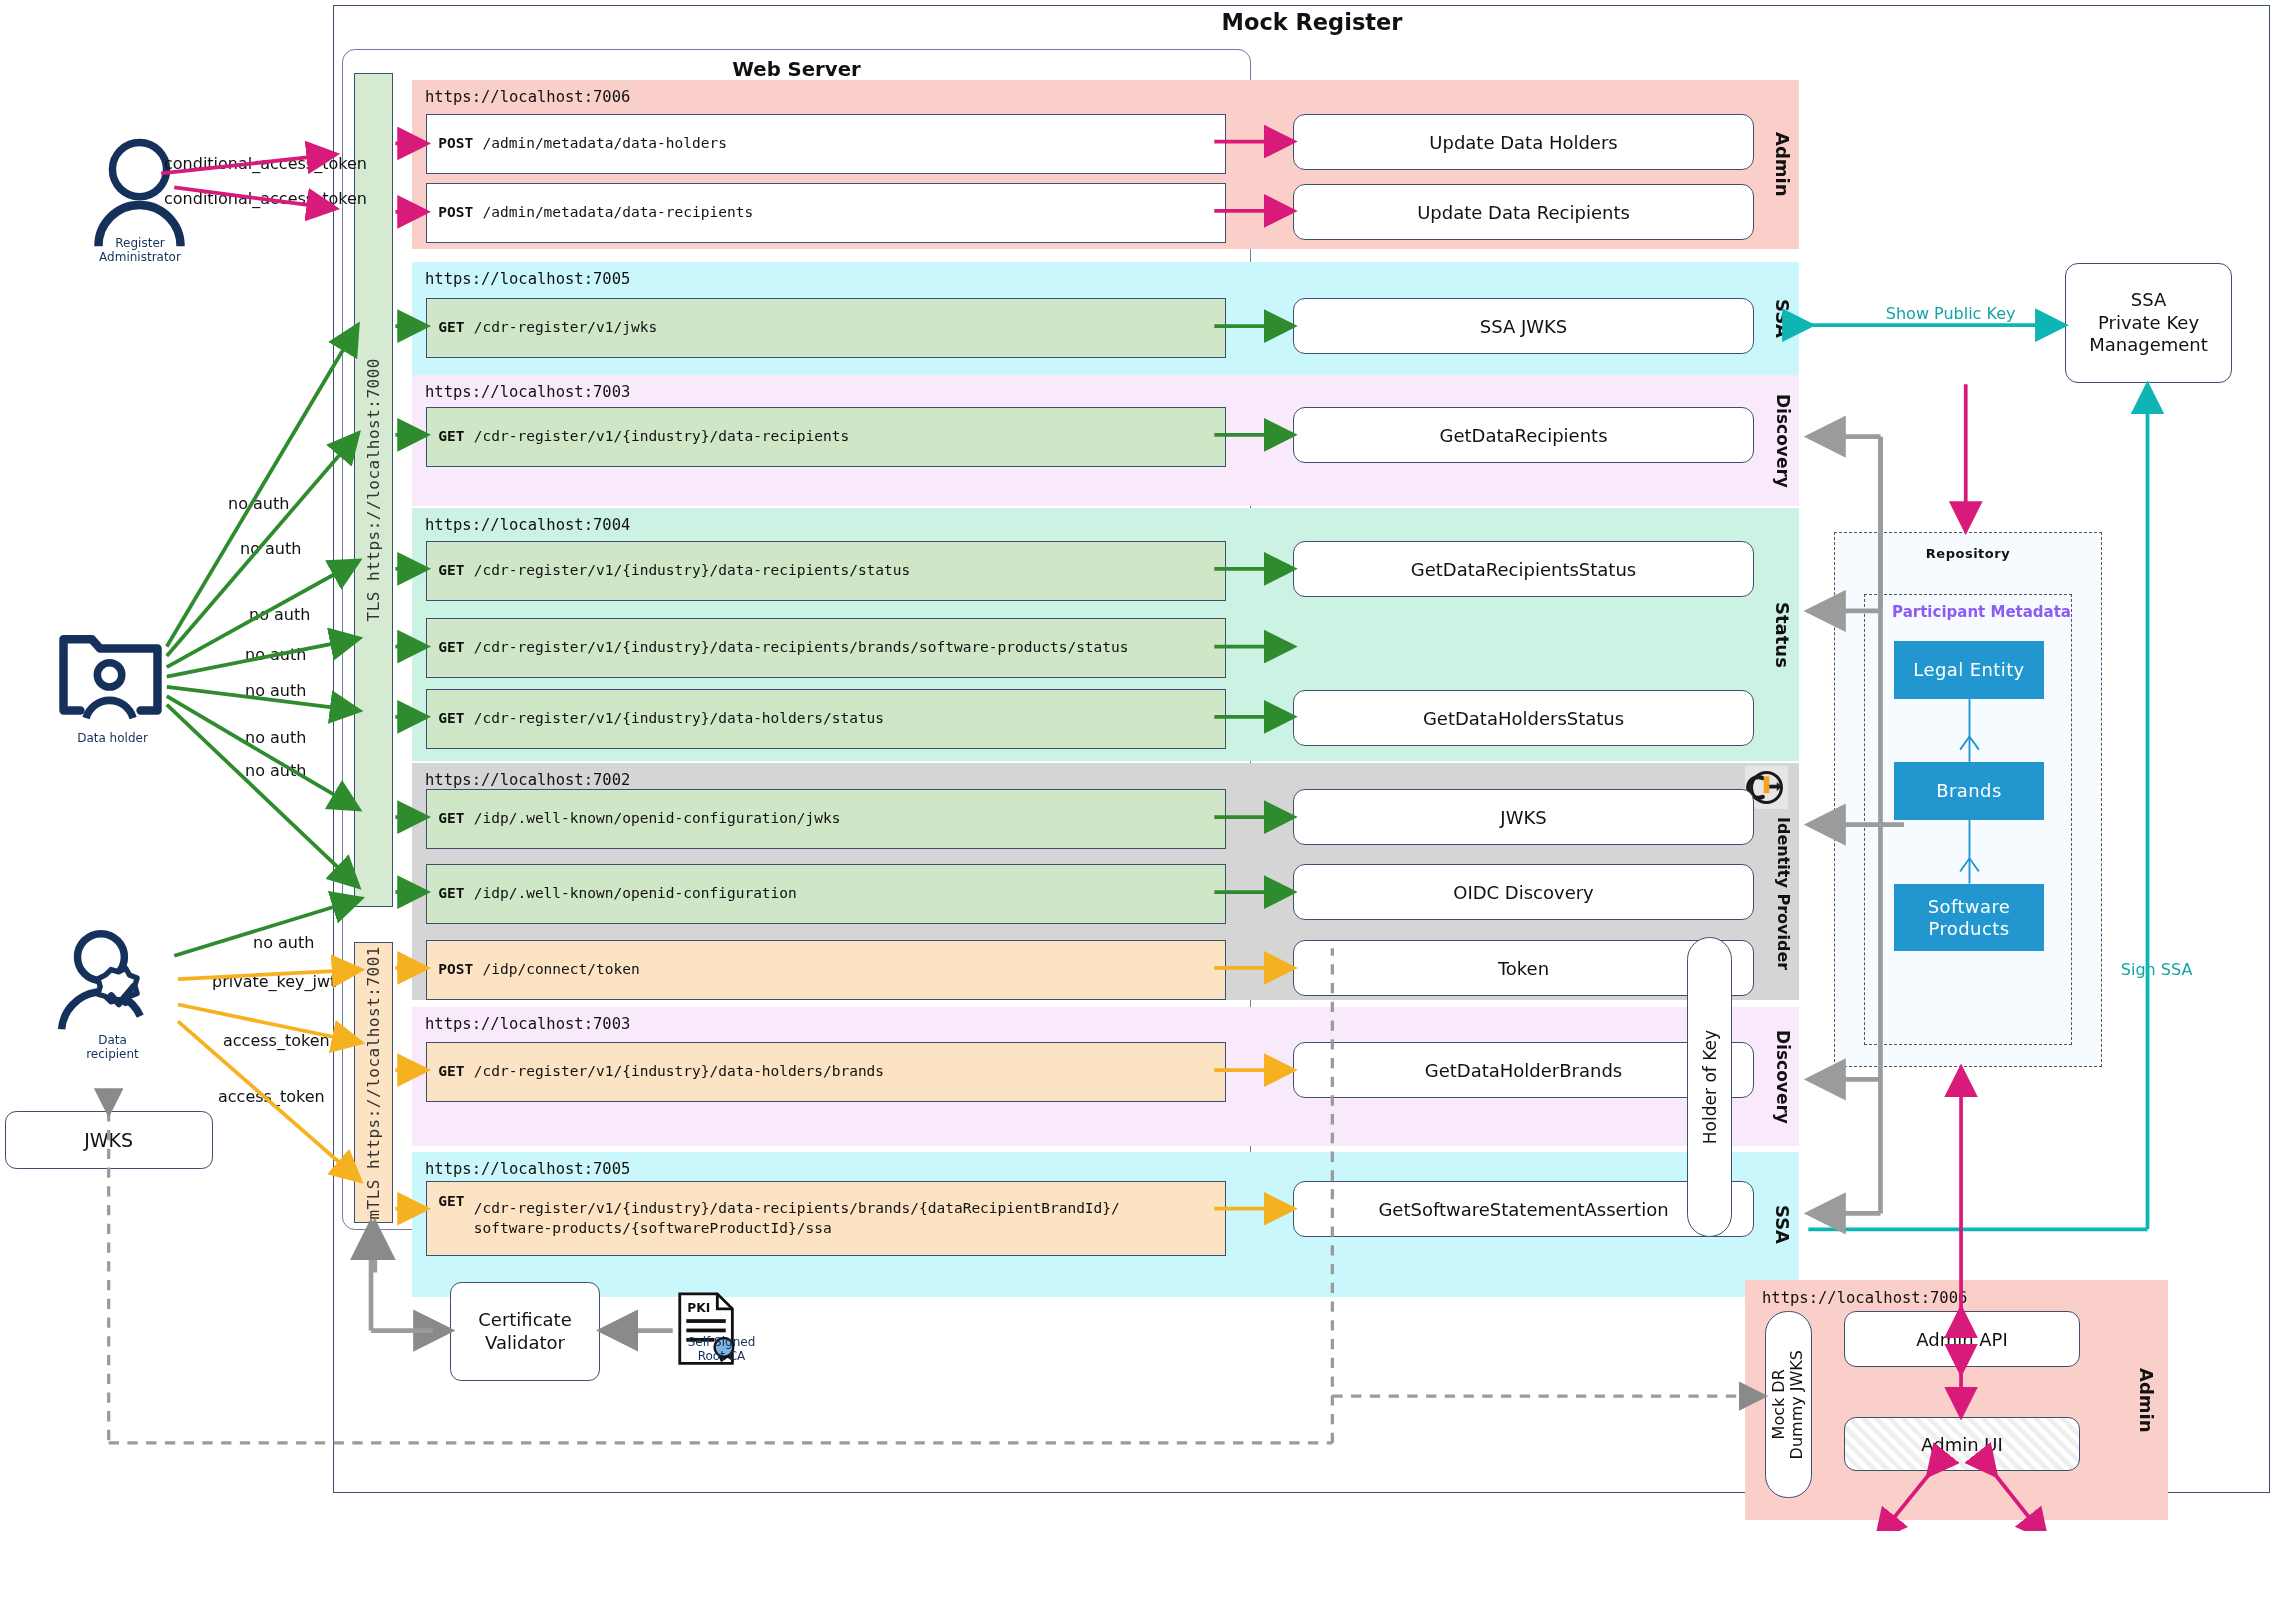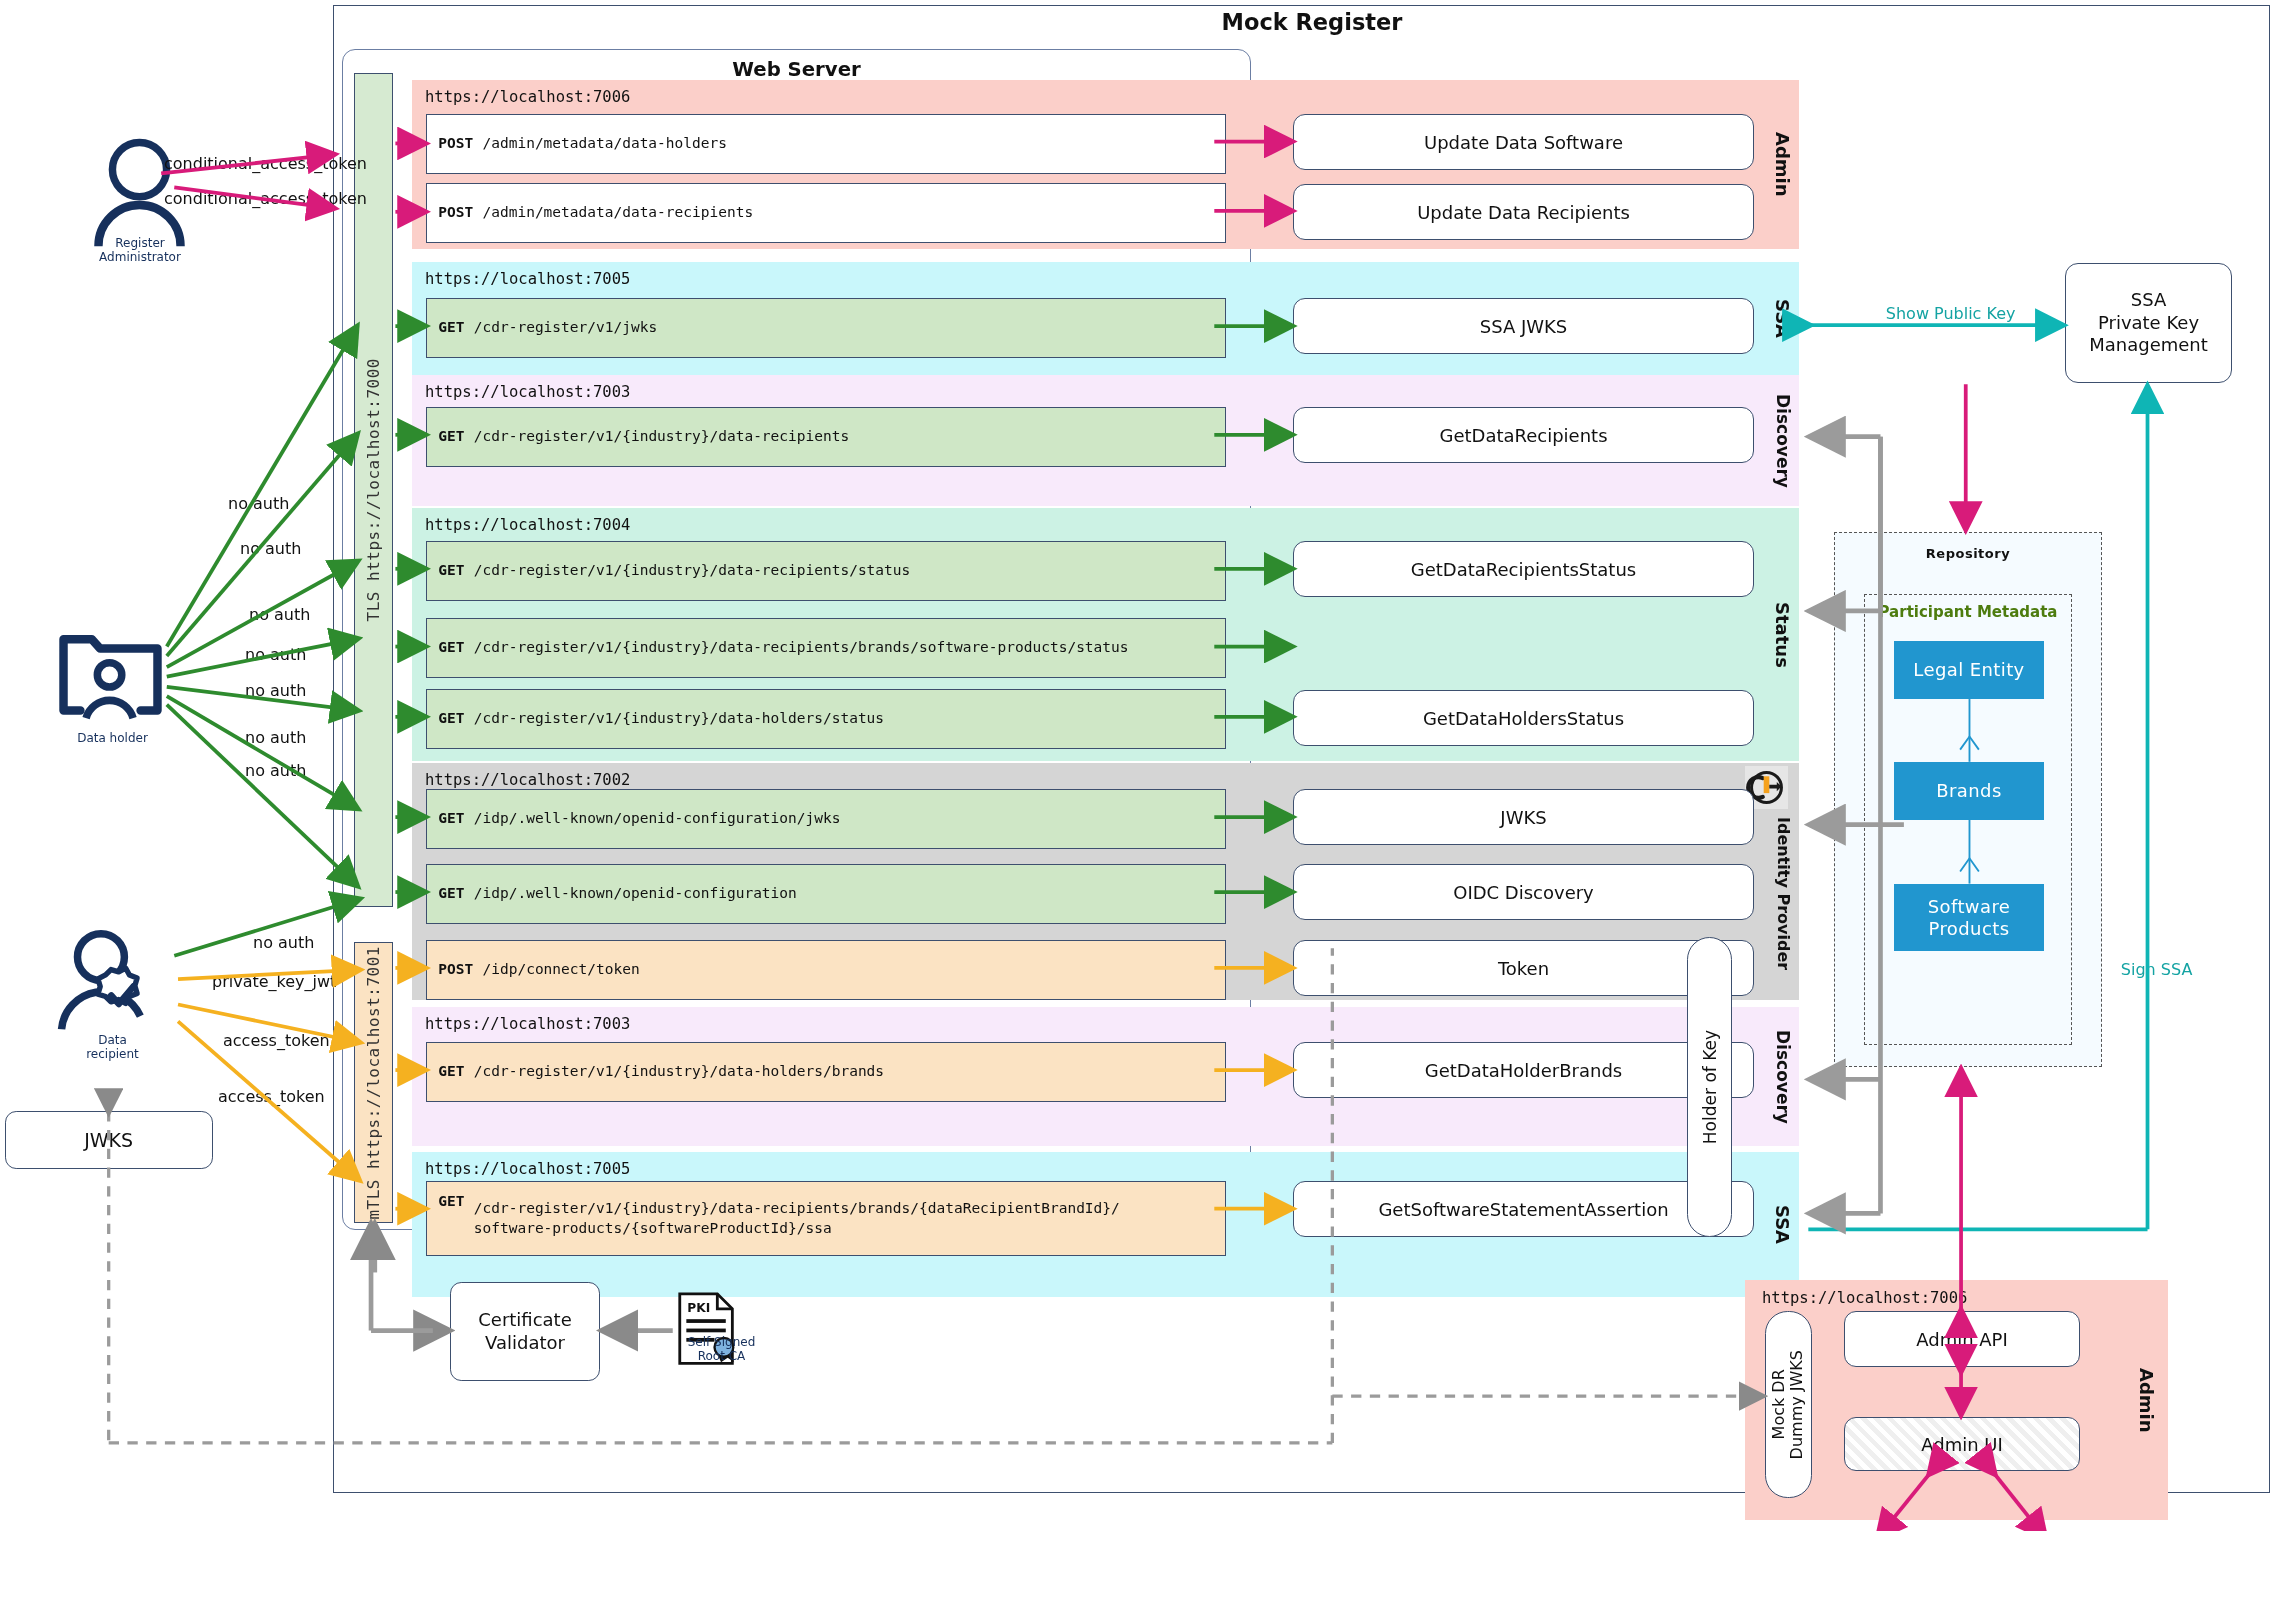--- a/index.html
+++ b/index.html
@@ -39,21 +39,21 @@
 
   
   #holder-of-key{left:1687px;top:937px;width:45px;height:300px;border:1.3px solid #3d4f6e;border-radius:22.5px;background:#fff;display:flex;align-items:center;justify-content:center;z-index:6;}
   #holder-of-key span{writing-mode:vertical-rl;transform:rotate(180deg);font-size:17px;color:#111;white-space:nowrap;}
 
   
   #ssa-pkm{left:2065px;top:263px;width:167px;height:120px;border:1.4px solid #3d4f6e;border-radius:13px;background:#fff;display:flex;align-items:center;justify-content:center;text-align:center;font-size:18px;line-height:1.25;color:#111;}
   #repository-box{left:1834px;top:532px;width:268px;height:535px;border:1.2px dashed #555;background:#f5fbff;}
   #repository-title{position:absolute;left:0;top:13px;width:100%;text-align:center;font-size:13px;font-weight:bold;color:#111;letter-spacing:0.5px;}
   #pm-box{left:1864px;top:594px;width:208px;height:451px;border:1.1px dashed #555;background:transparent;}
-  #pm-title{position:absolute;left:0;top:7.5px;width:100%;text-align:center;font-size:15px;font-weight:bold;color:#4d7c0f;}
+  #pm-title{position:absolute;left:0;top:7.5px;width:100%;text-align:right;font-size:15px;font-weight:bold;color:#8b5cf6;}
   .pmbox{position:absolute;background:#2196cf;color:#fff;display:flex;align-items:center;justify-content:center;text-align:center;font-size:18px;line-height:1.2;letter-spacing:0.4px;}
 
   
   #admin-bottom{left:1745px;top:1280px;width:423px;height:240px;background:#fbcfc9;}
   #admin-bottom .urllabel{color:#111;}
   #mock-dr-jwks{left:1765px;top:1311px;width:47px;height:187px;border:1.3px solid #3d4f6e;border-radius:22.5px;background:#fff;display:flex;align-items:center;justify-content:center;}
   #mock-dr-jwks span{writing-mode:vertical-rl;transform:rotate(180deg);font-size:16px;text-align:center;line-height:1.15;color:#111;}
 
   
   .actor-label{position:absolute;text-align:center;font-size:12px;color:#16305c;line-height:1.2;}
@@ -179,21 +179,21 @@
     <span class="mono">/cdr-register/v1/{industry}/data-holders/brands</span>
   </div>
 
   <div class="ep orange" style="left:426px;top:1181px;width:787px;height:73px;align-items:center;">
     <span class="mono" style="font-weight:bold;margin-right:9.4px;align-self:flex-start;margin-top:10.3px;">GET</span>
     <span class="mono" style="white-space:pre-line;">/cdr-register/v1/{industry}/data-recipients/brands/{dataRecipientBrandId}/
 software-products/{softwareProductId}/ssa</span>
   </div>
 
   <div class="svc" style="left:1293px;top:114px;width:459px;height:54px;">
-      <span>Update Data Software</span>
+      <span>Update Data Holders</span>
     </div>
   <div class="svc" style="left:1293px;top:184px;width:459px;height:54px;">
       <span>Update Data Recipients</span>
     </div>
 
   <div class="svc" style="left:1293px;top:298px;width:459px;height:54px;">
       <span>SSA JWKS</span>
     </div>
 
   <div class="svc" style="left:1293px;top:407px;width:459px;height:54px;">

